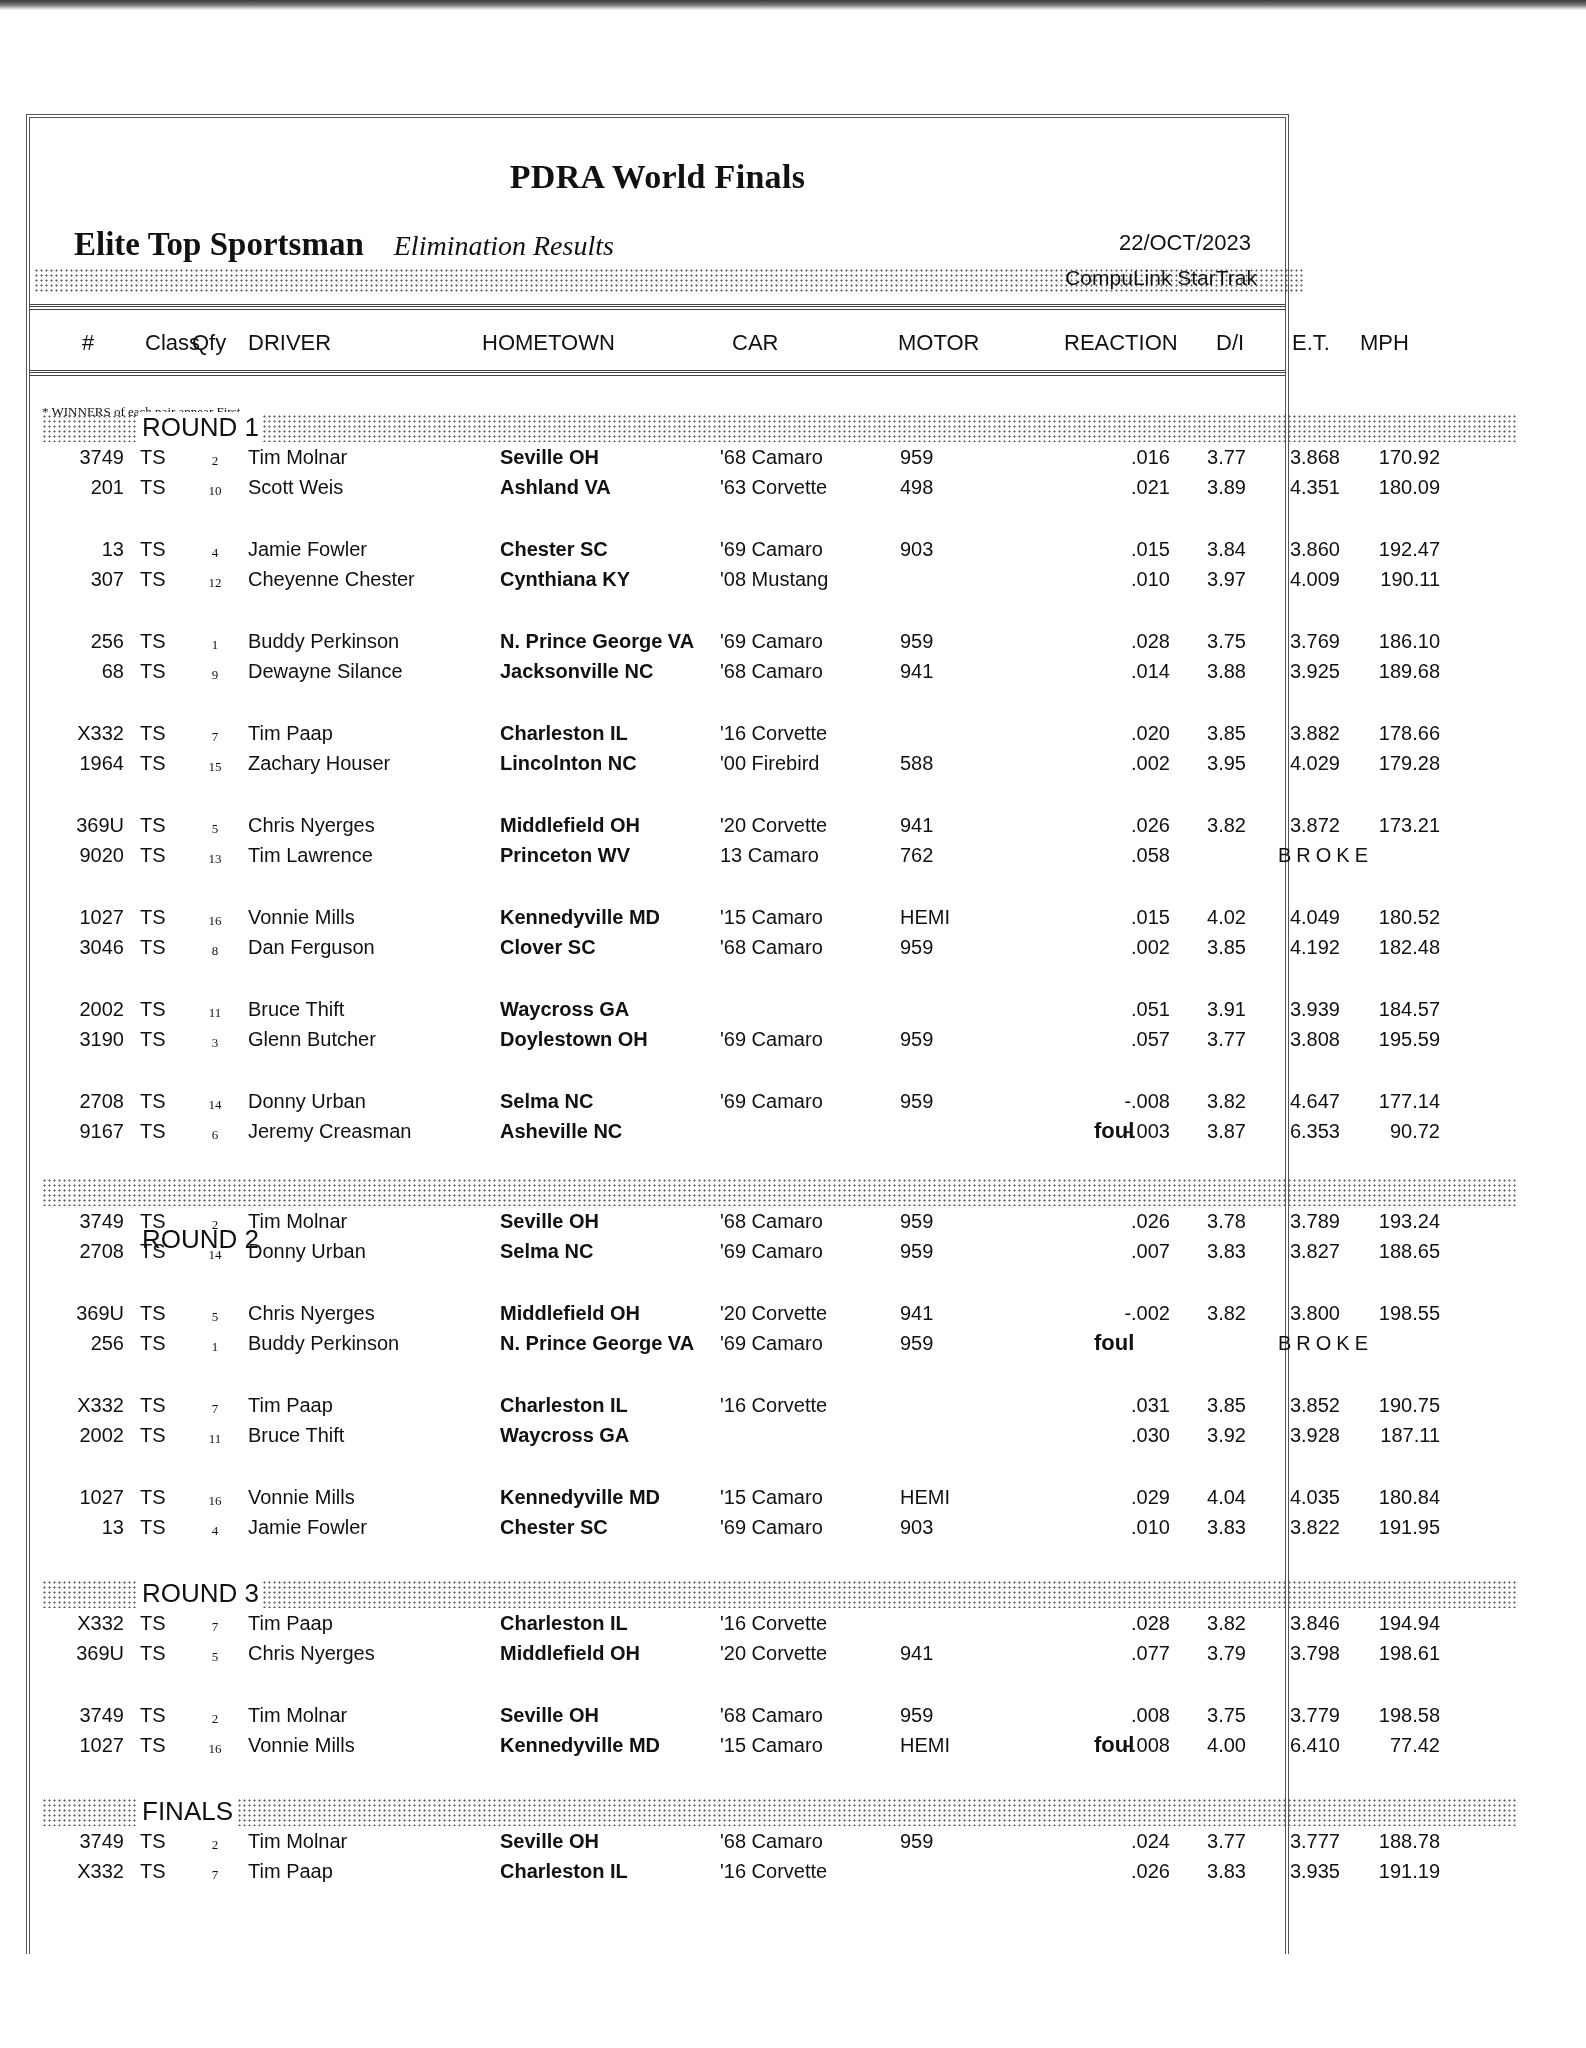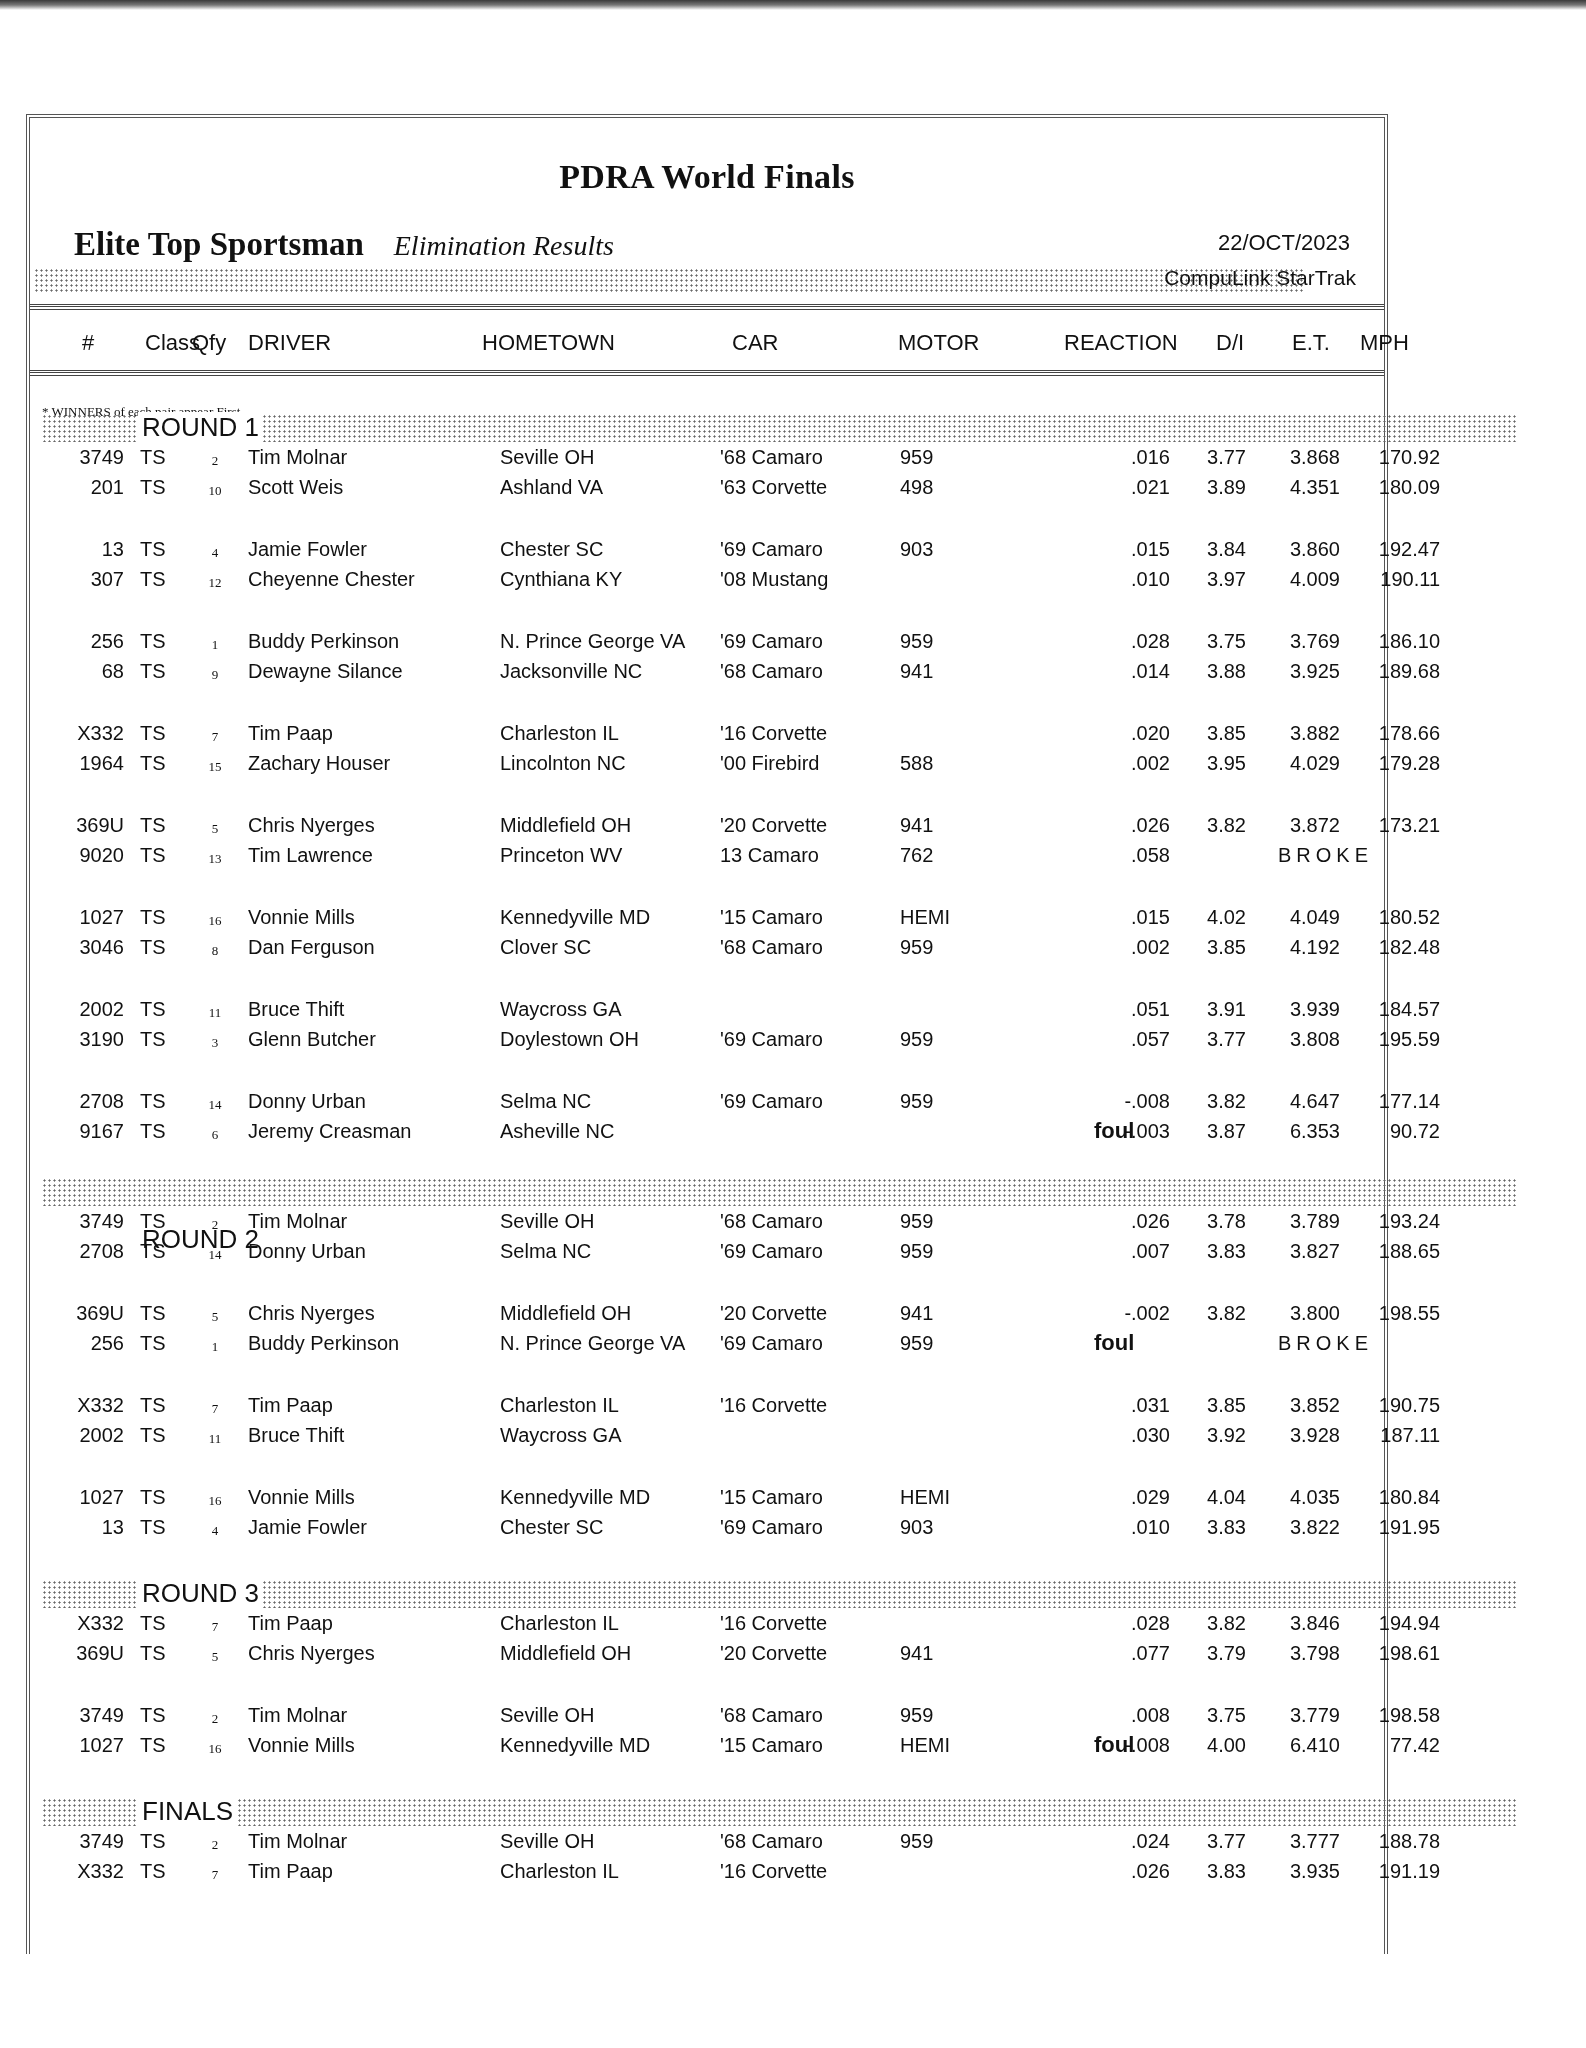--- a/index.html
+++ b/index.html
@@ -5,21 +5,21 @@
   * { box-sizing: border-box; margin: 0; padding: 0; }
   html, body { width: 1586px; height: 2048px; background: #ffffff; overflow: hidden; }
   body { position: relative; font-family: "Liberation Sans", sans-serif; color: #111; }
 
   .scan-top {
     position: absolute; left: 0; top: 0; width: 1586px; height: 10px;
     background: linear-gradient(to bottom, #3a3a3a 0%, #777 50%, rgba(255,255,255,0) 100%);
   }
 
   .sheet {
-    position: absolute; left: 26px; top: 114px; width: 1362px; height: 1840px;
+    position: absolute; left: 26px; top: 114px; width: 1263px; height: 1840px;
     border: 4px double #555; border-bottom: none;
   }
 
   .title {
     position: absolute; left: 0; right: 0; top: 40px; text-align: center;
     font-family: "Liberation Serif", serif; font-weight: bold; font-size: 34px; letter-spacing: 0.3px;
   }
   .subtitle {
     position: absolute; left: 44px; top: 108px; font-family: "Liberation Serif", serif; white-space: nowrap;
   }
@@ -47,21 +47,21 @@
   .sec .label {
     position: absolute; top: -2px; background: #fff; padding: 0 4px; font-size: 26px; line-height: 30px; white-space: nowrap;
   }
 
   .row { position: absolute; left: 0; right: 0; height: 30px; font-size: 20px; }
   .row span { position: absolute; top: 0; white-space: nowrap; line-height: 30px; }
   .c-num { left: 20px; width: 74px; text-align: right; }
   .c-cls { left: 110px; }
   .c-qfy { left: 170px; width: 30px; text-align: center; font-family: "Liberation Serif", serif; font-size: 13px !important; top: 4px !important; }
   .c-drv { left: 218px; }
-  .c-home { left: 470px; }
+  .c-home { left: 470px; font-weight: bold; }
   .c-car { left: 690px; }
   .c-mot { left: 870px; }
   .c-foul { left: 1064px; font-size: 22px; font-weight: bold; }
   .c-rt { left: 1050px; width: 90px; text-align: right; }
   .c-di { left: 1150px; width: 66px; text-align: right; }
   .c-et { left: 1230px; width: 80px; text-align: right; }
   .c-mph { left: 1318px; width: 92px; text-align: right; }
   .c-broke { left: 1248px; letter-spacing: 5px; }
 </style>
 </head>

